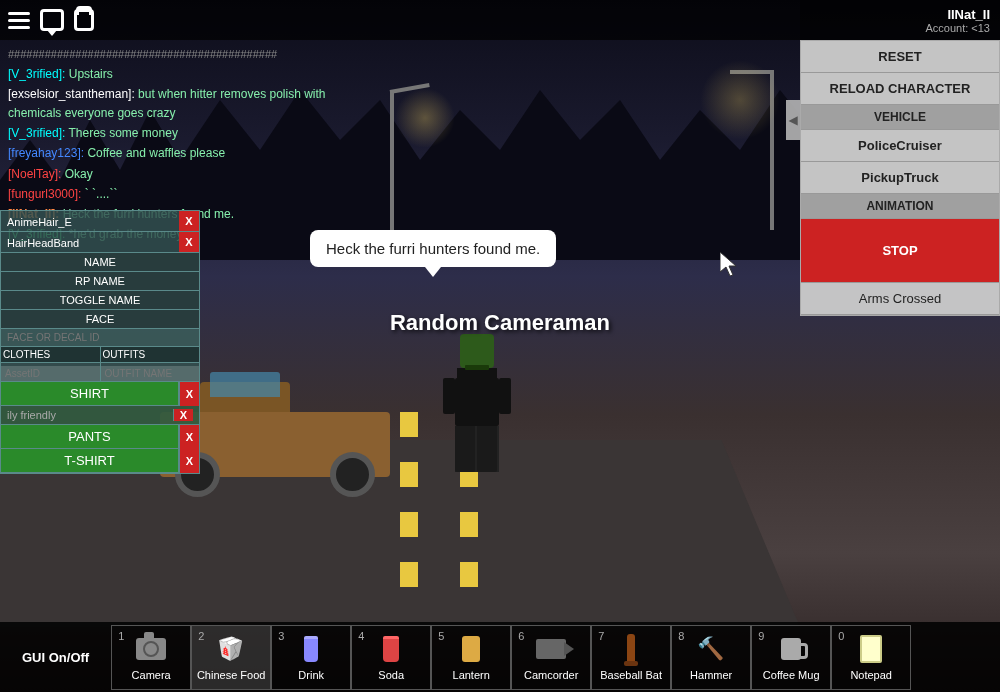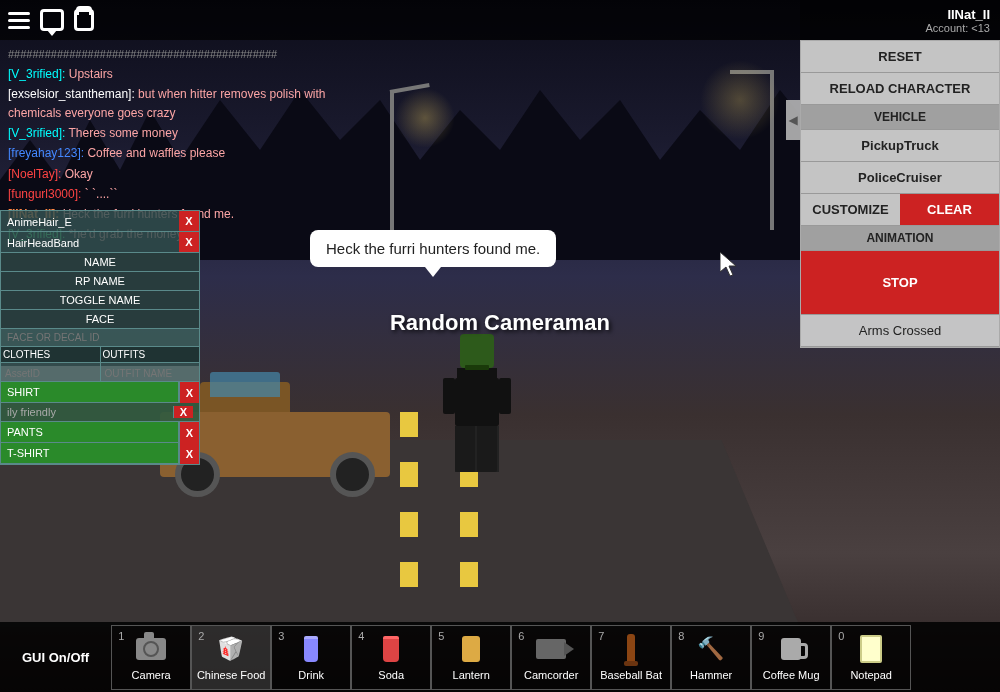--- a/index.html
+++ b/index.html
@@ -184,21 +184,21 @@
       color: #888;
       font-size: 11px;
     }
     #chat-log .msg { margin-bottom: 1px; }
     #chat-log .name-white { color: white; }
     #chat-log .name-cyan { color: #00ffff; }
     #chat-log .name-red { color: #ff4444; }
     #chat-log .name-blue { color: #4488ff; }
     #chat-log .name-self { color: #ff8844; font-weight: bold; }
     #chat-log .name-green { color: #44ff88; }
-    #chat-log .text-white { color: #fca5a5; }
+    #chat-log .text-white { color: #86efac; }
 
     
     #left-panel {
       position: absolute;
       top: 210px;
       left: 0;
       width: 200px;
       background: rgba(50, 80, 80, 0.85);
       border: 1px solid #5a8a8a;
     }
@@ -264,22 +264,22 @@
       font-size: 10px;
       padding: 2px 4px;
       width: 100%;
       border: none;
       border-bottom: 1px solid #5a8a8a;
     }
 
     .btn-green {
       background: #2a8a2a;
       color: white;
-      font-size: 11px;
-      text-align: left;
+      font-size: 13px;
+      text-align: center;
       padding: 4px 6px;
       cursor: pointer;
       border-bottom: 1px solid #5a8a8a;
     }
     .btn-row {
       display: flex;
     }
     .btn-row .btn-green { flex: 1; border-right: 1px solid #5a8a8a; }
     .btn-row .btn-green:last-child { border-right: none; }
     .x-small {
@@ -749,26 +749,22 @@
     <div class="x-small">X</div>
   </div>
 </div>
 
 <div id="right-expand">◀</div>
 
 <div id="right-panel">
   <div class="rp-btn">RESET</div>
   <div class="rp-btn">RELOAD CHARACTER</div>
   <div class="section-header">VEHICLE</div>
+  <div class="rp-btn">PoliceCruiser</div>
   <div class="rp-btn">PickupTruck</div>
-  <div class="rp-btn">PoliceCruiser</div>
-  <div class="customize-row">
-    <div class="customize-btn">CUSTOMIZE</div>
-    <div class="clear-btn">CLEAR</div>
-  </div>
   <div class="anim-header">ANIMATION</div>
   <div class="stop-btn">STOP</div>
   <div class="anim-btn">Arms Crossed</div>
 </div>
 
 <div id="bottom-toolbar">
   <div id="gui-toggle">GUI On/Off</div>
 
   <div class="toolbar-item">
     <span class="item-num">1</span>

